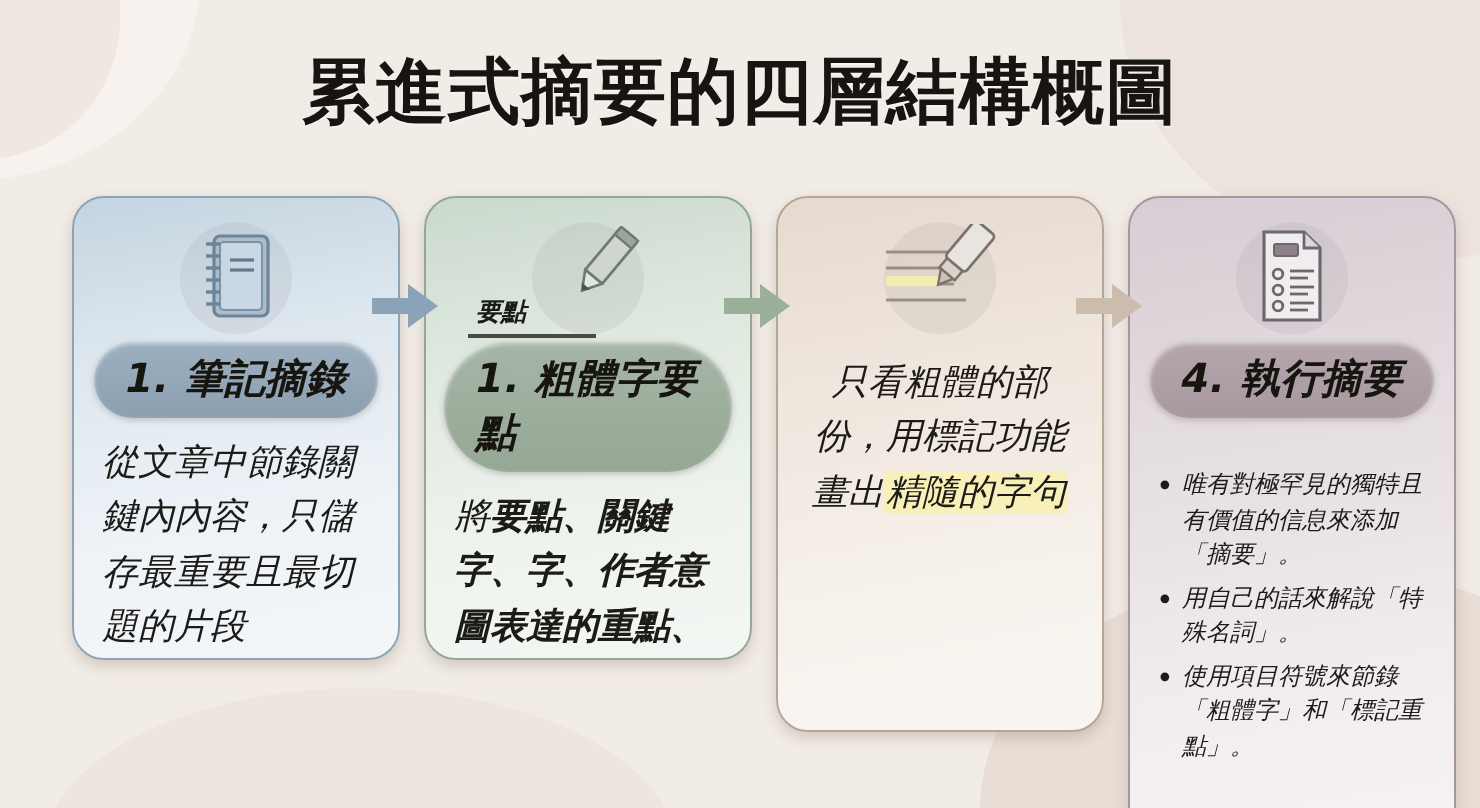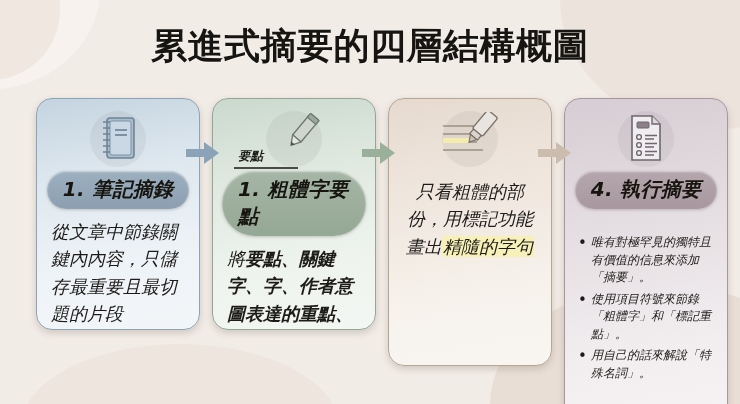--- a/index.html
+++ b/index.html
@@ -315,18 +315,18 @@
           <line x1="19" y1="30.5" x2="31" y2="30.5"></line>
           <line x1="19" y1="34" x2="28" y2="34"></line>
           <line x1="19" y1="38.5" x2="31" y2="38.5"></line>
           <line x1="19" y1="42" x2="28" y2="42"></line>
         </g>
       </svg>
     </div>
     <div class="pill pill-4">4. 執行摘要</div>
     <ul class="bullets" id="bullets-4">
         <li>唯有對極罕見的獨特且有價值的信息來添加「摘要」。</li>
+        <li>用自己的話來解說「特殊名詞」。</li>
         <li>使用項目符號來節錄「粗體字」和「標記重點」。</li>
-        <li>用自己的話來解說「特殊名詞」。</li>
       </ul>
   </div>
 
 </div>
 
 </body></html>

